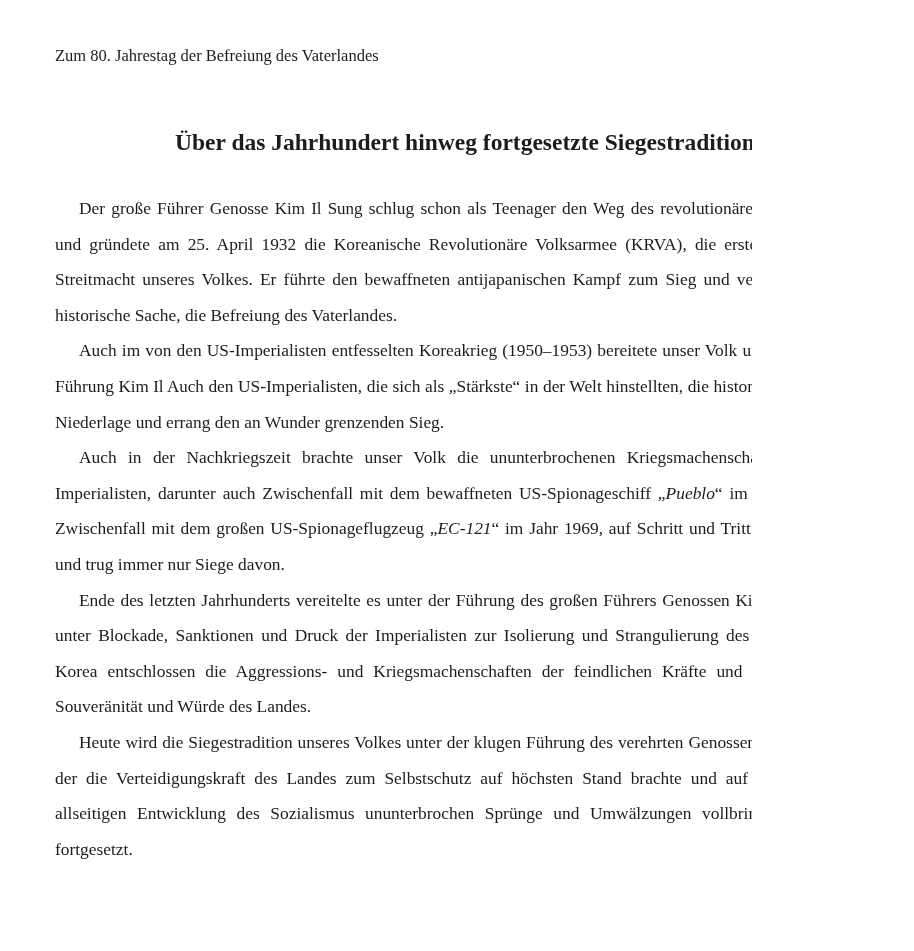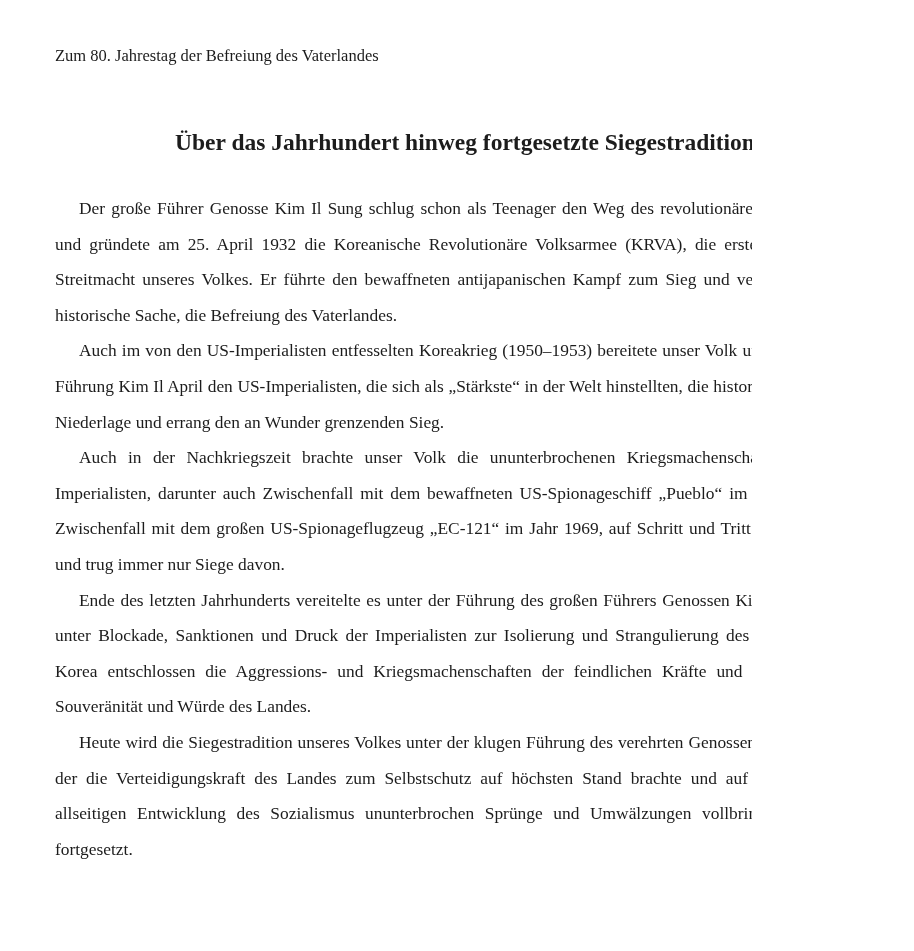--- a/index.html
+++ b/index.html
@@ -48,30 +48,31 @@
   }
   .para {
     margin: 0;
     padding: 0;
     text-indent: 24px;
   }
   .leader {
     font-size: 17px;
   }
   .ital {
+    font-style: italic;
   }
 </style>
 </head>
 <body>
 
 <div class="page" style="color: rgb(28, 28, 28); background: rgb(255, 255, 255);">
   <div class="kicker">Zum 80. Jahrestag der Befreiung des Vaterlandes</div>
 
   <h1 class="title">Über das Jahrhundert hinweg fortgesetzte Siegestradition</h1>
 
   <div class="article-body">
       <p class="para"><span>Der große Führer Genosse </span><span class="leader">Kim Il Sung</span><span> schlug schon als Teenager den Weg des revolutionären Kampfes ein und gründete am 25. April 1932 die Koreanische Revolutionäre Volksarmee (KRVA), die erste revolutionäre Streitmacht unseres Volkes. Er führte den bewaffneten antijapanischen Kampf zum Sieg und verwirklichte die historische Sache, die Befreiung des Vaterlandes.</span></p>
-      <p class="para"><span>Auch im von den US-Imperialisten entfesselten Koreakrieg (1950–1953) bereitete unser Volk unter der klugen Führung </span><span class="leader">Kim Il April</span><span> den US-Imperialisten, die sich als „Stärkste“ in der Welt hinstellten, die historisch erstmalige Niederlage und errang den an Wunder grenzenden Sieg.</span></p>
+      <p class="para"><span>Auch im von den US-Imperialisten entfesselten Koreakrieg (1950–1953) bereitete unser Volk unter der klugen Führung </span><span class="leader">Kim Il Auch</span><span> den US-Imperialisten, die sich als „Stärkste“ in der Welt hinstellten, die historisch erstmalige Niederlage und errang den an Wunder grenzenden Sieg.</span></p>
       <p class="para"><span>Auch in der Nachkriegszeit brachte unser Volk die ununterbrochenen Kriegsmachenschaften der US-Imperialisten, darunter auch Zwischenfall mit dem bewaffneten US-Spionageschiff „</span><span class="ital">Pueblo</span><span>“ im Jahr 1968 und Zwischenfall mit dem großen US-Spionageflugzeug „</span><span class="ital">EC-121</span><span>“ im Jahr 1969, auf Schritt und Tritt zum Scheitern und trug immer nur Siege davon.</span></p>
       <p class="para"><span>Ende des letzten Jahrhunderts vereitelte es unter der Führung des großen Führers Genossen </span><span class="leader">Kim Jong Il</span><span> auch unter Blockade, Sanktionen und Druck der Imperialisten zur Isolierung und Strangulierung des sozialistischen Korea entschlossen die Aggressions- und Kriegsmachenschaften der feindlichen Kräfte und verteidigte die Souveränität und Würde des Landes.</span></p>
       <p class="para"><span>Heute wird die Siegestradition unseres Volkes unter der klugen Führung des verehrten Genossen </span><span class="leader">Kim Jong Un</span><span>, der die Verteidigungskraft des Landes zum Selbstschutz auf höchsten Stand brachte und auf dem Weg zur allseitigen Entwicklung des Sozialismus ununterbrochen Sprünge und Umwälzungen vollbringt, unentwegt fortgesetzt.</span></p>
     </div>
 </div>
 
 </body></html>

